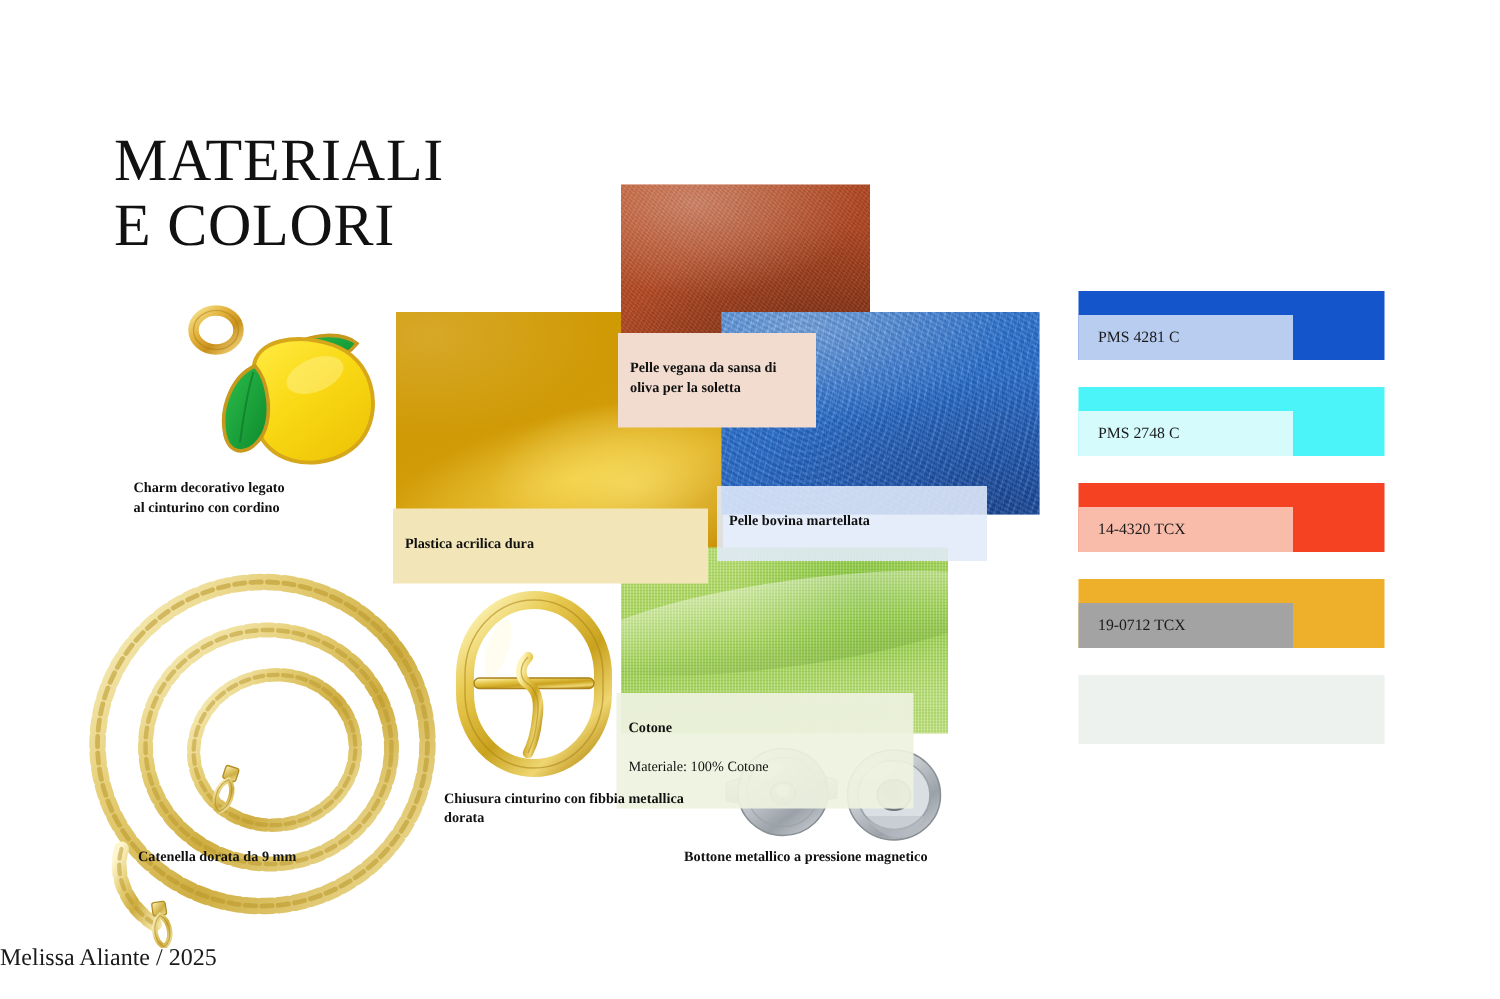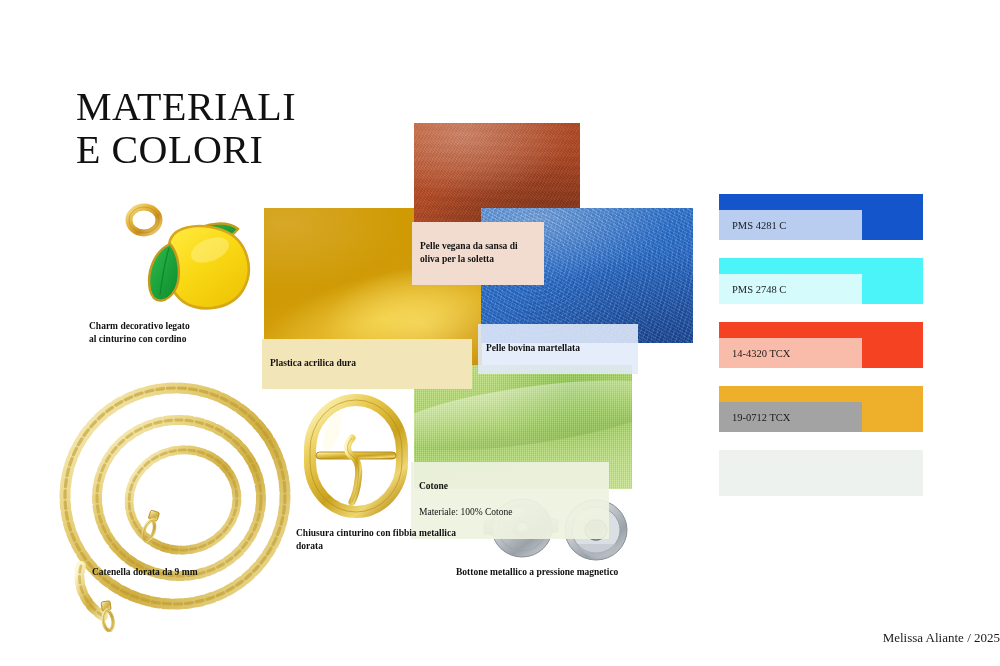--- a/index.html
+++ b/index.html
@@ -197,23 +197,23 @@
     left: 482px; top: 496px;
     width: 160px; height: 68px;
     z-index: 20;
   }
 
   
   #footer-credit {
     position: absolute;
     left: 0; right: 0;
     top: 630px;
-    text-align: right;
-    font-family: "Liberation Serif", "DejaVu Serif", serif;
-    font-size: 13px;
+    text-align: left;
+    font-family: "Liberation Serif", "DejaVu Serif", serif;
+    font-size: 16px;
     color: #1a1a1a;
   }
 </style>
 </head>
 <body>
 
 <h1 id="page-title">MATERIALI
 E COLORI</h1>
 
 <div class="tile" id="tile-acrylic"></div>
@@ -226,21 +226,21 @@
 
 <div class="label-box" id="label-vegan-leather" style="left:412px; top:222px; width:132px; background:#f2dcd0;">
   <span class="lb-title">Pelle vegana da sansa di
 oliva per la soletta</span>
 </div>
 
 <div class="label-box" id="label-acrylic" style="left:262px; top:339px; width:210px; background:#f2e5b8;">
   <span class="lb-title">Plastica acrilica dura</span>
 </div>
 
-<div class="label-box" id="label-bovine-leather" style="left:478px; top:324px; width:160px; background:rgba(225,235,250,0.88);">
+<div class="label-box" id="label-bovine-leather" style="left:478px; top:324px; width:180px; background:rgba(225,235,250,0.88);">
   <span class="lb-title">Pelle bovina martellata</span>
 </div>
 
 <div class="label-box" id="label-cotton" style="left:411px; top:462px; width:198px; background:rgba(238,242,223,0.92);font-family:Liberation Serif, serif;">
   <span class="lb-title">Cotone</span>
   <span class="lb-sub">Materiale: 100% Cotone</span>
 </div>
 
 <div id="lemon-charm">
   <svg width="160" height="118" viewBox="0 0 160 118">

